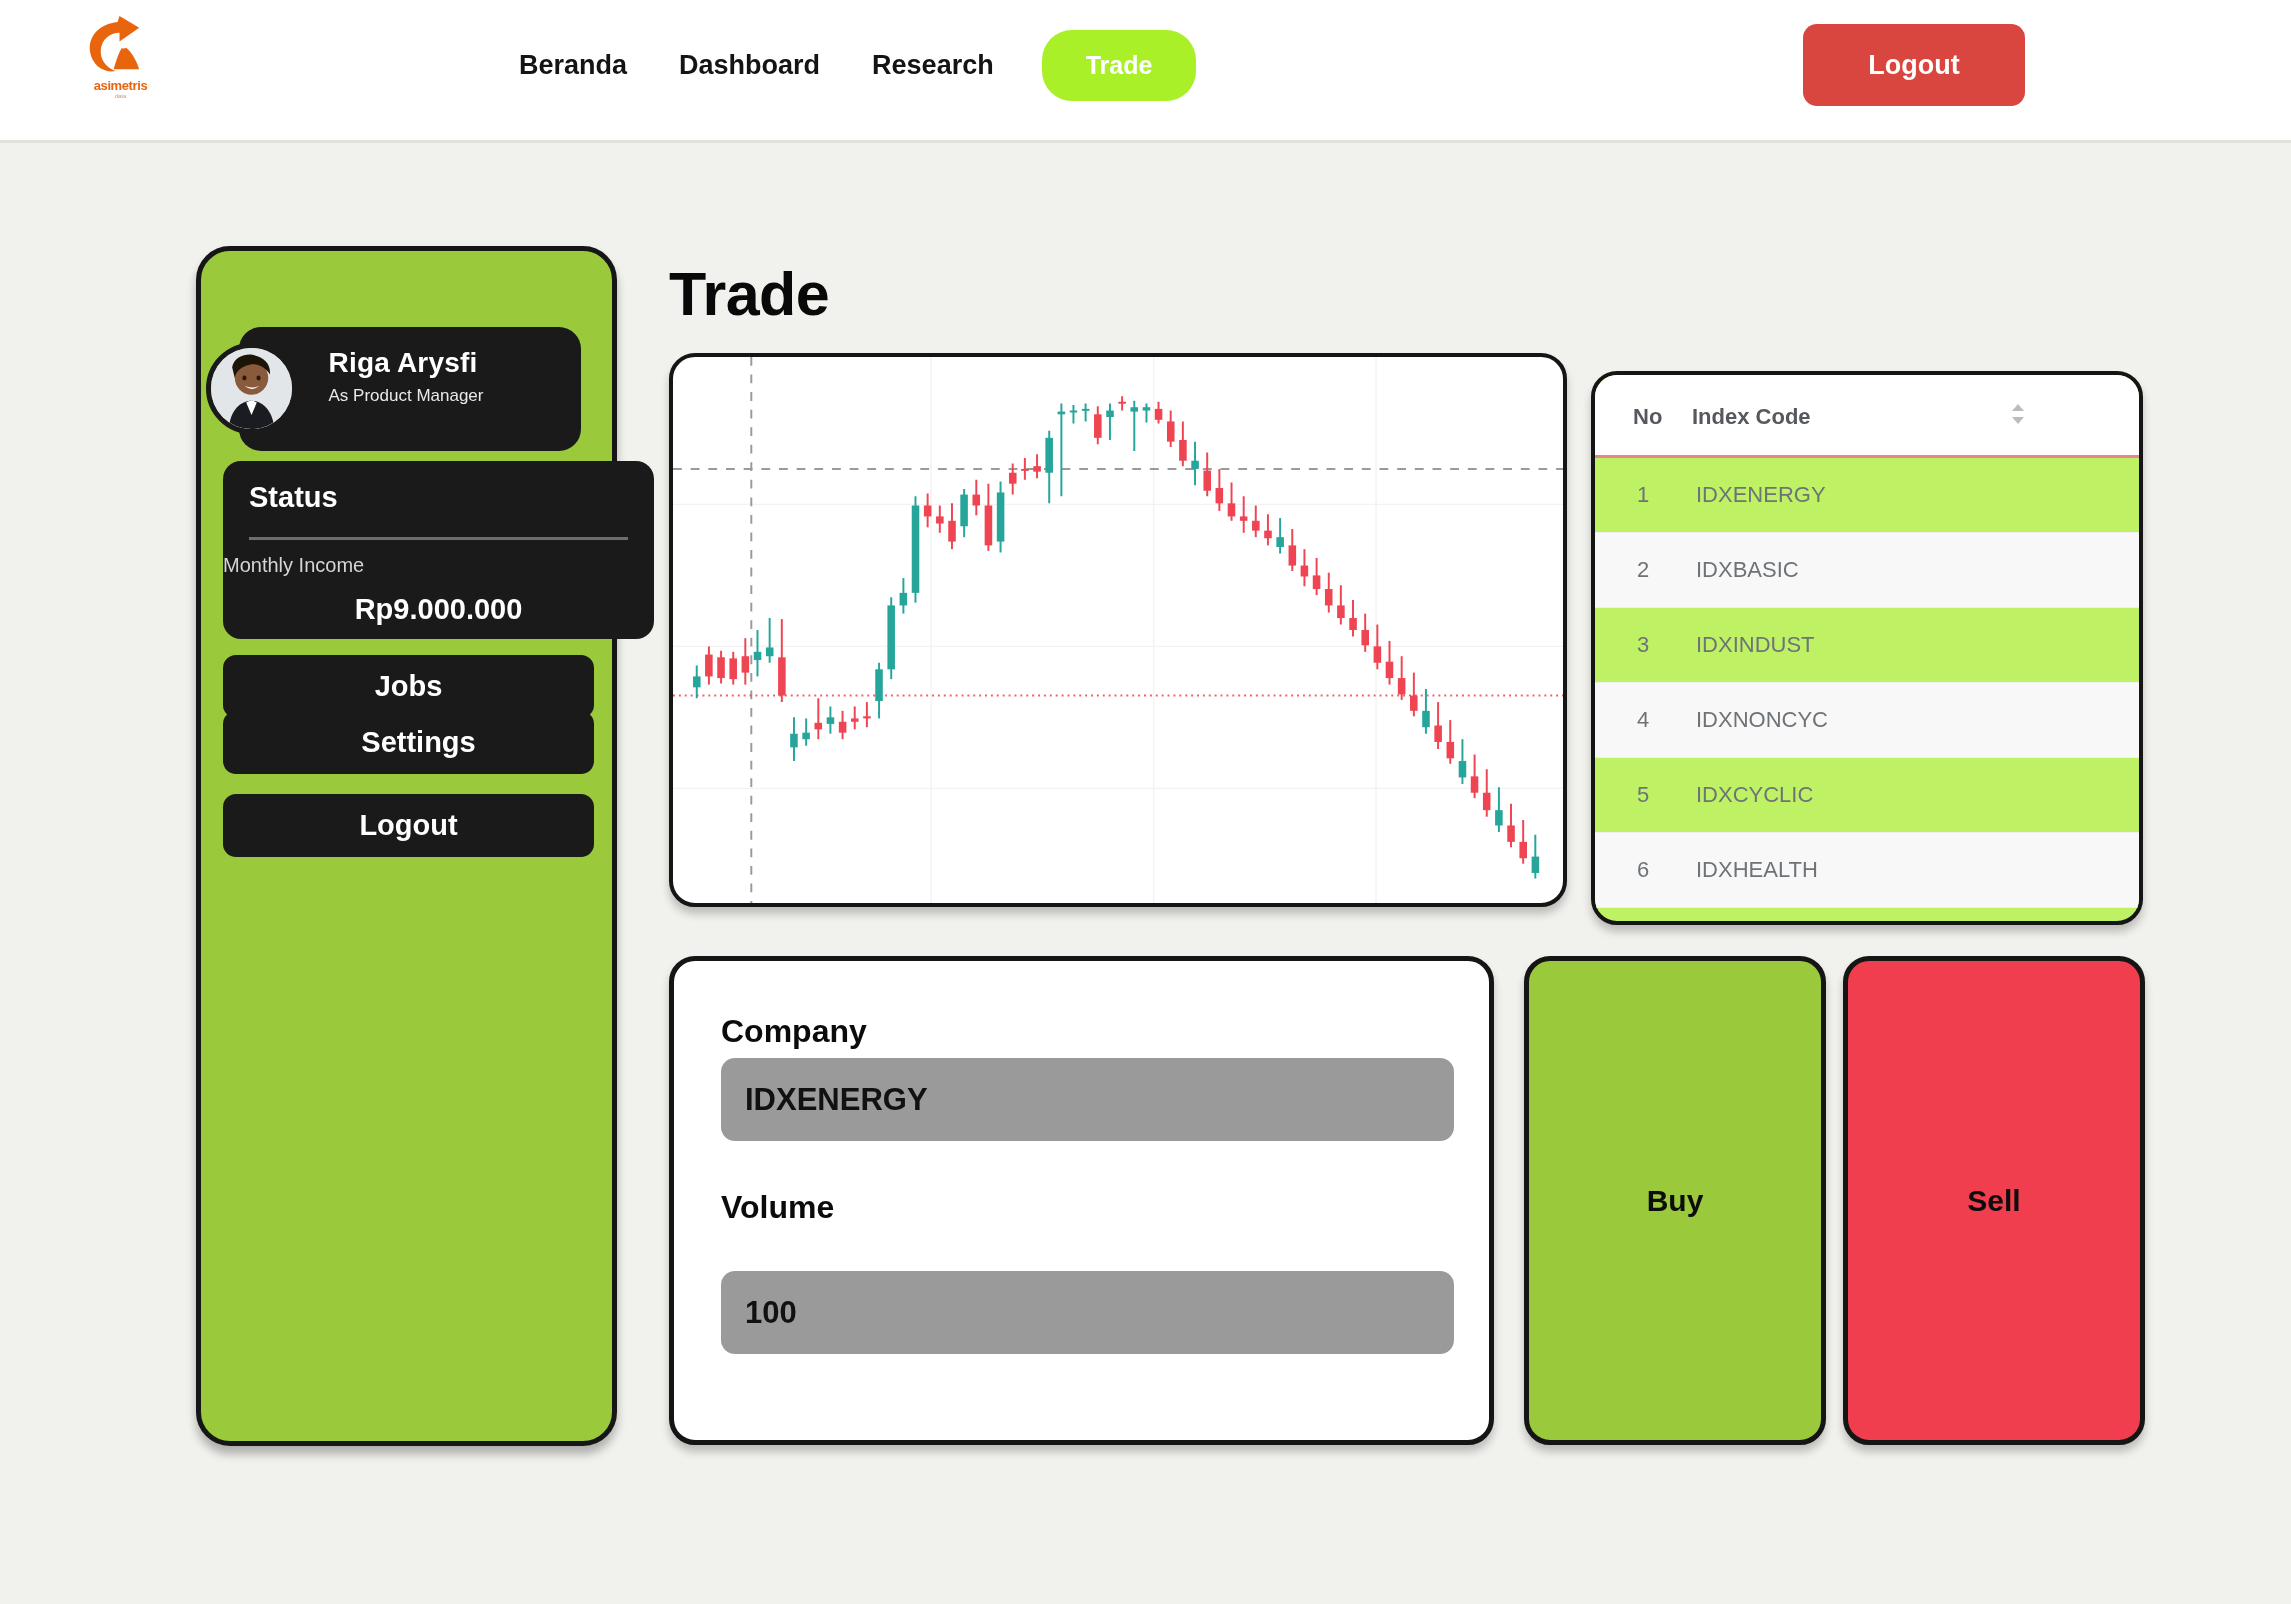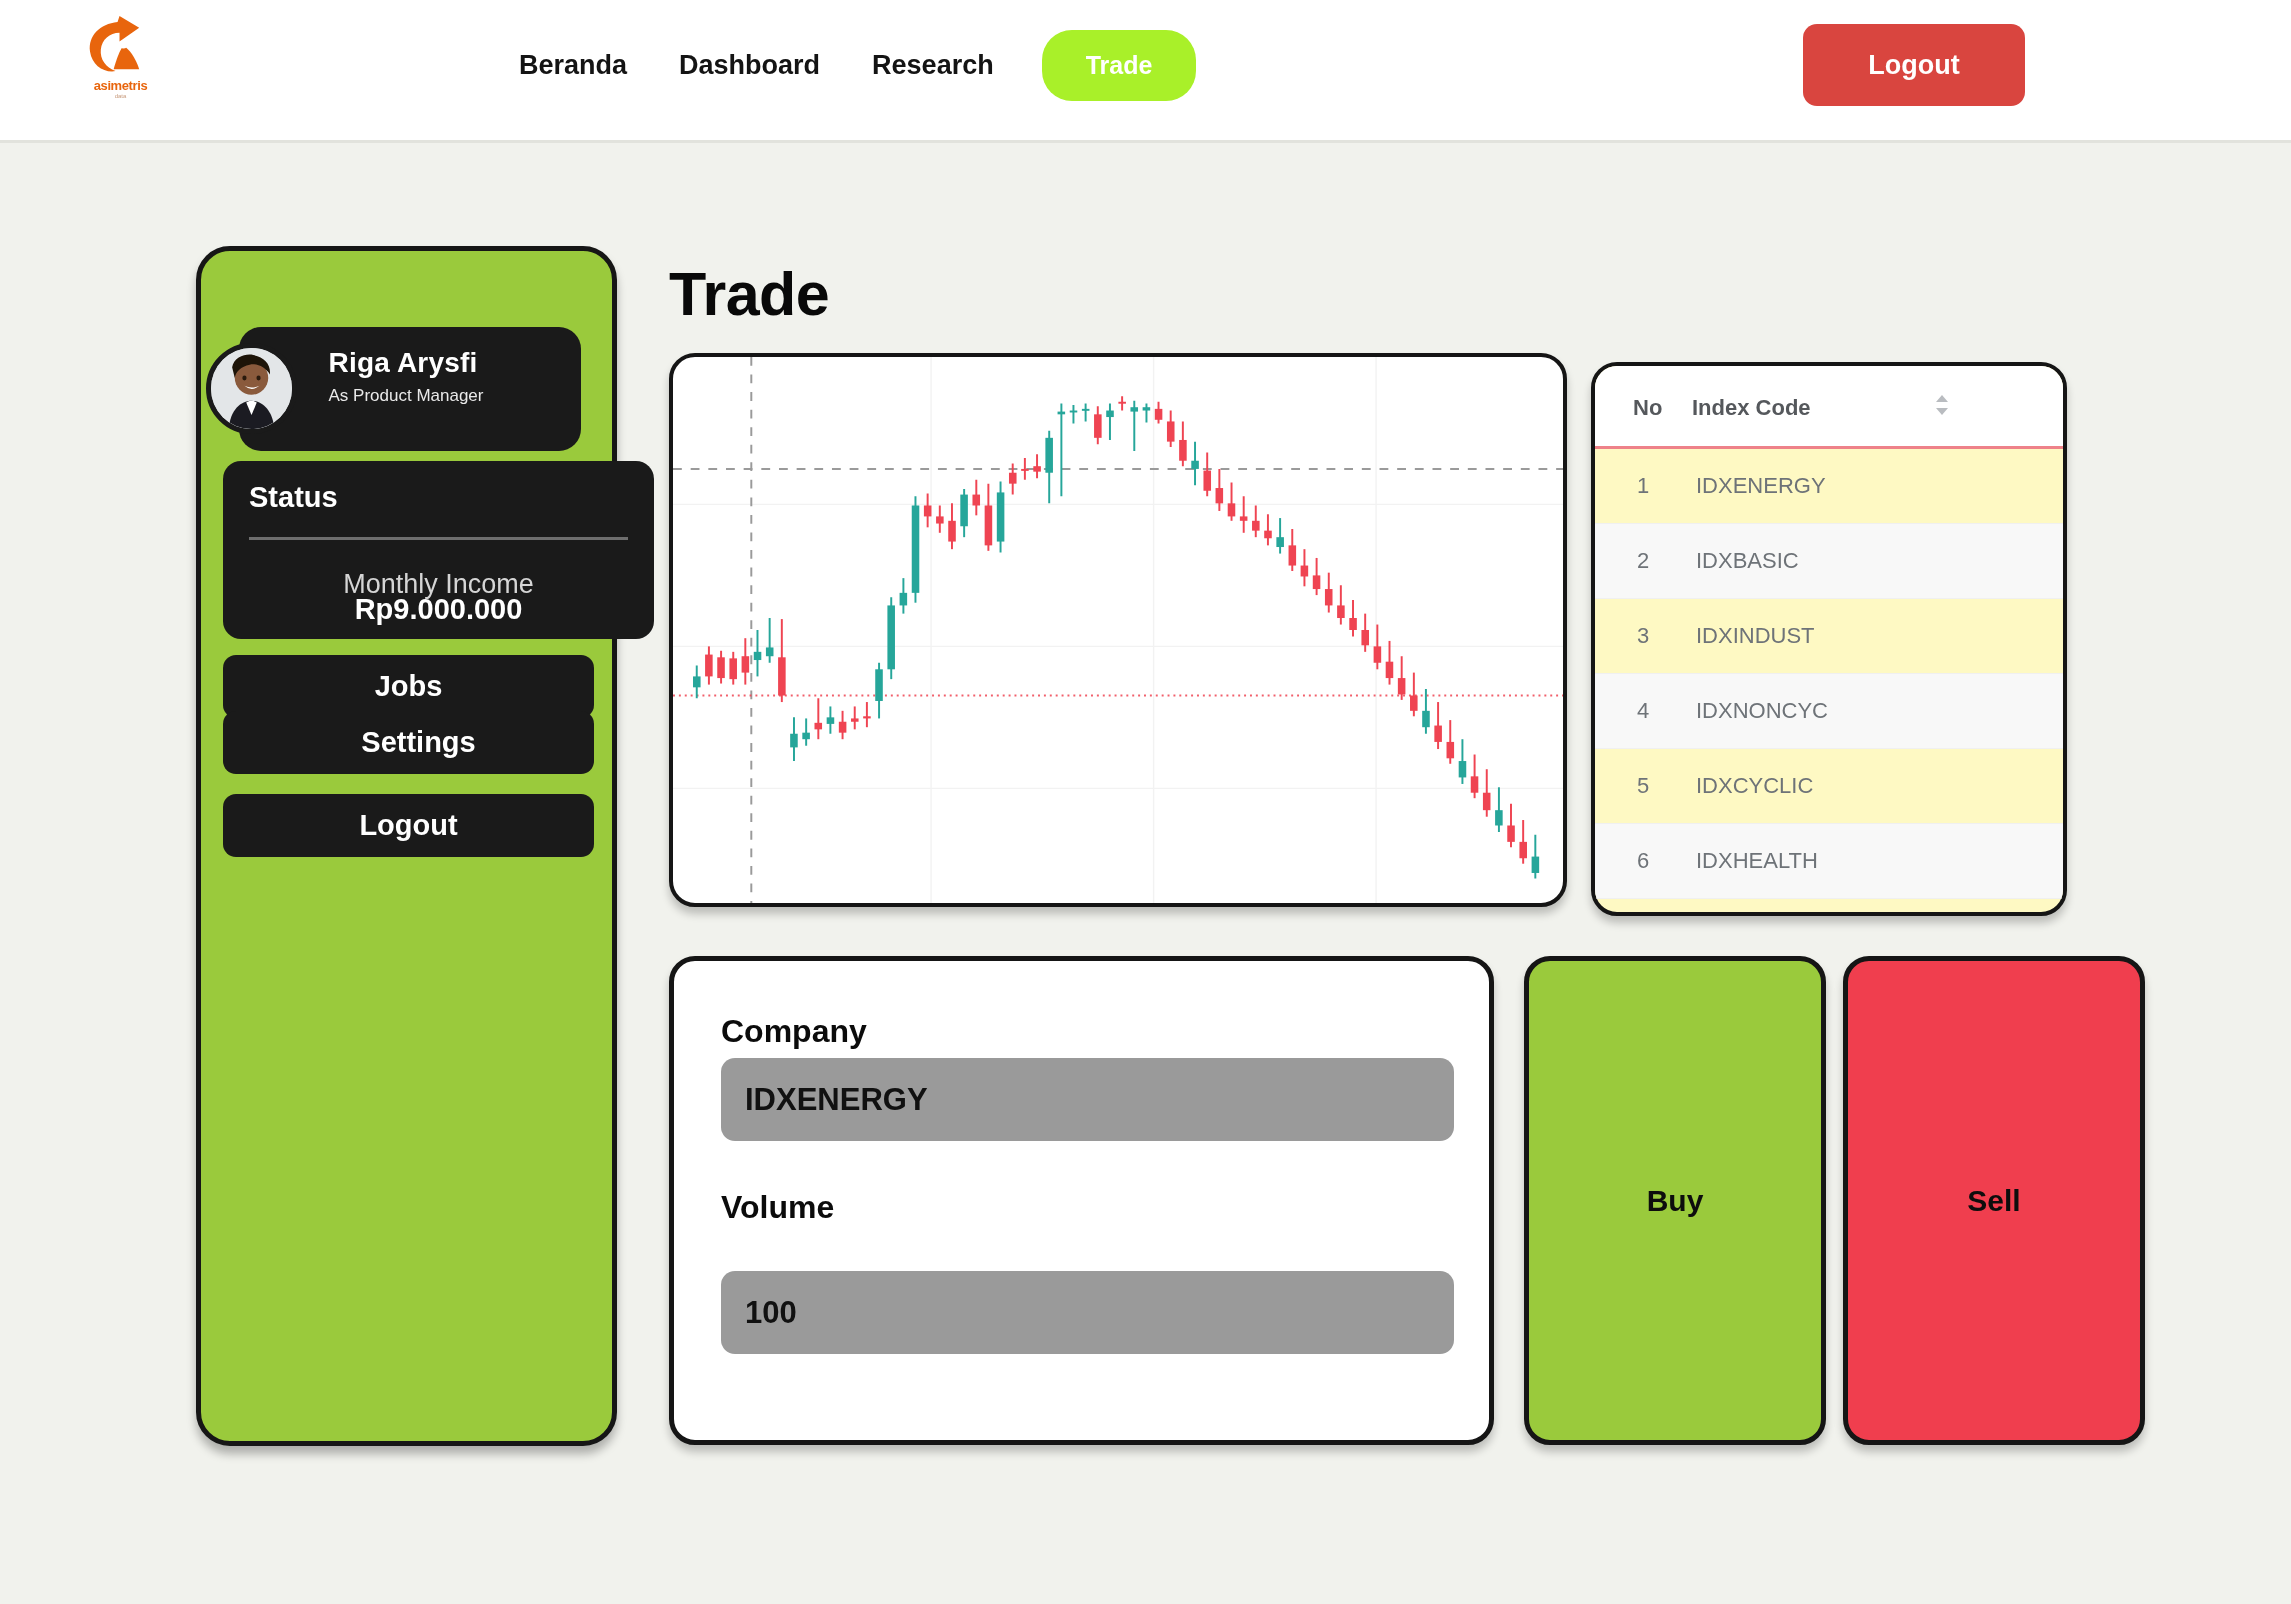--- a/index.html
+++ b/index.html
@@ -81,22 +81,22 @@
   }
   .status-title {
     position: absolute; left: 26px; top: 20px;
     color: #ffffff; font-size: 29px; font-weight: 700;
   }
   .status-rule {
     position: absolute; left: 26px; right: 26px; top: 76px; height: 3px;
     background: #6e6e6e;
   }
   .status-label {
-    position: absolute; left: 0; right: 0; top: 93px; text-align: center;
-    color: #d5d5d5; font-size: 27px; font-weight: 400; margin-top: 15px;
+    position: absolute; left: 0; right: 0; top: 93px; 
+    color: #d5d5d5; font-size: 20px; font-weight: 400;
   }
   .status-value {
     position: absolute; left: 0; right: 0; top: 132px; text-align: center;
     color: #ffffff; font-size: 29px; font-weight: 700;
   }
   .side-btn {
     position: absolute; left: 22px; width: 371px; height: 63px;
     background: #1A1A1A; border-radius: 13px; border: none; cursor: pointer;
     color: #ffffff; font-size: 29px; font-weight: 700;
     display: flex; align-items: center; justify-content: center;
@@ -115,22 +115,22 @@
   
   .chart-card {
     position: absolute; left: 669px; top: 353px; width: 898px; height: 554px;
     background: #ffffff; border: 4px solid #151515; border-radius: 26px;
     box-shadow: 0 7px 9px rgba(0,0,0,0.22); overflow: hidden;
   }
   .chart-card svg { display: block; width: 100%; height: 100%; }
 
   
   .index-card {
-    position: absolute; left: 1591px; top: 362px; width: 476px; height: 554px;
-    background: #fef9c3; border: 4px solid #151515; border-radius: 26px;
+    position: absolute; left: 1591px; top: 371px; width: 552px; height: 554px;
+    background: #bef264; border: 4px solid #151515; border-radius: 26px;
     box-shadow: 0 7px 9px rgba(0,0,0,0.22); overflow: hidden;
   }
   .index-table { width: 100%; border-collapse: collapse; }
   .index-table th {
     text-align: left; font-size: 22px; font-weight: 700; color: #55585c;
     padding: 28px 0 24px 0; background: #ffffff;
     border-bottom: 3px solid #EE8289;
   }
   .th-no { padding-left: 38px !important; width: 97px; }
   .th-code { }

